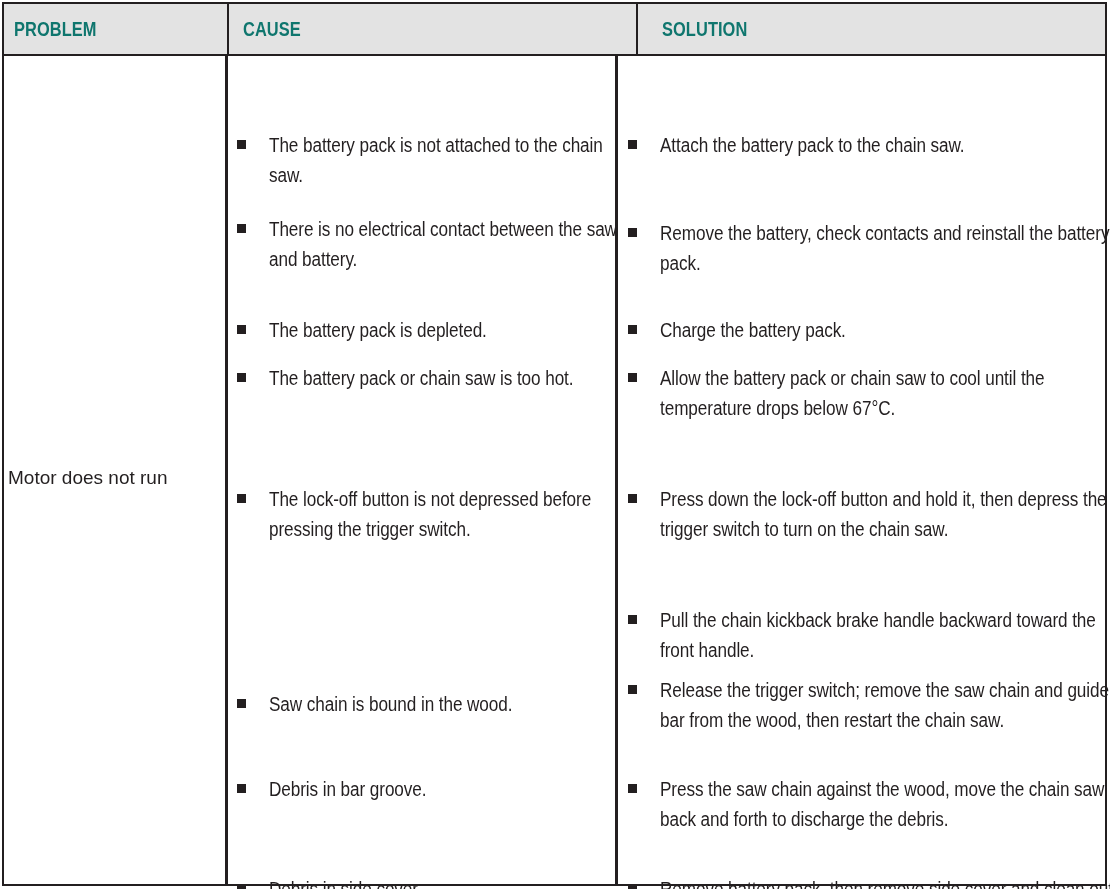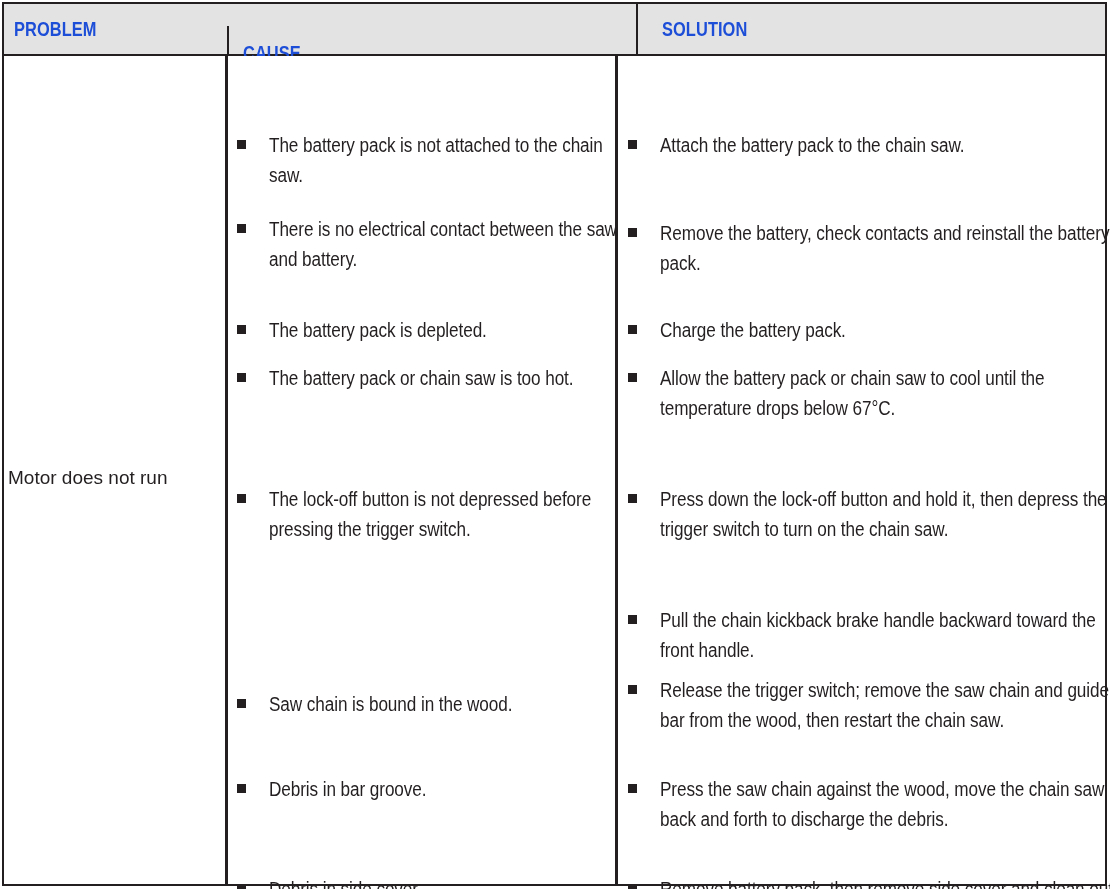--- a/index.html
+++ b/index.html
@@ -48,33 +48,33 @@
   .th {
     position: absolute;
     top: 0;
     height: 54px;
     display: flex;
     align-items: center;
     box-sizing: border-box;
     font-weight: bold;
     font-size: 20px;
     letter-spacing: 0.1px;
-    color: #1d4ed8;
+    color: #0f766e;
     font-family: "Liberation Sans Narrow", "Liberation Sans", sans-serif;
     transform-origin: left center;
   }
   .th span {
     display: inline-block;
     transform: scaleX(0.82);
     transform-origin: left center;
     font-stretch: condensed;
   }
   .th-problem { left: 0;    width: 225px; padding-left: 12px; }
   .th-cause   { left: 225px; width: 390px; padding-left: 14px;
-                border-left: 2.5px solid #231f20; margin-top: 24px; }
+                border-left: 2.5px solid #231f20; }
   .th-solution{ left: 634px; width: 573px; padding-left: 24px;
                 border-left: 2.5px solid #231f20; }
 
   
   .vrule {
     position: absolute;
     top: 56px;
     width: 2.5px;
     height: 828px;
     background: #231f20;

